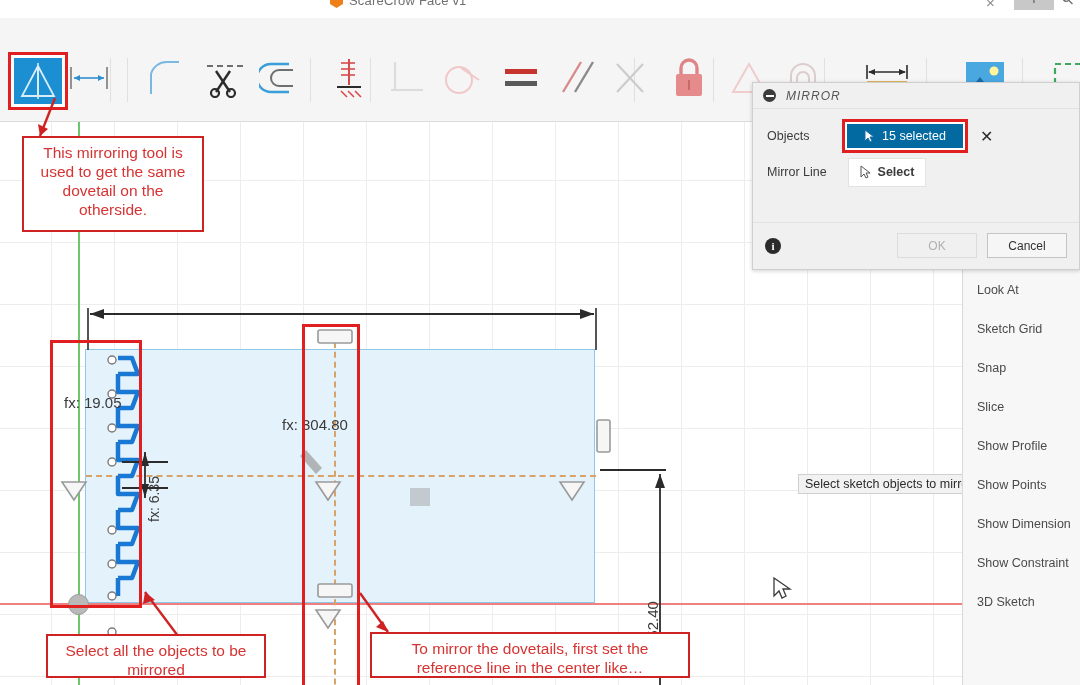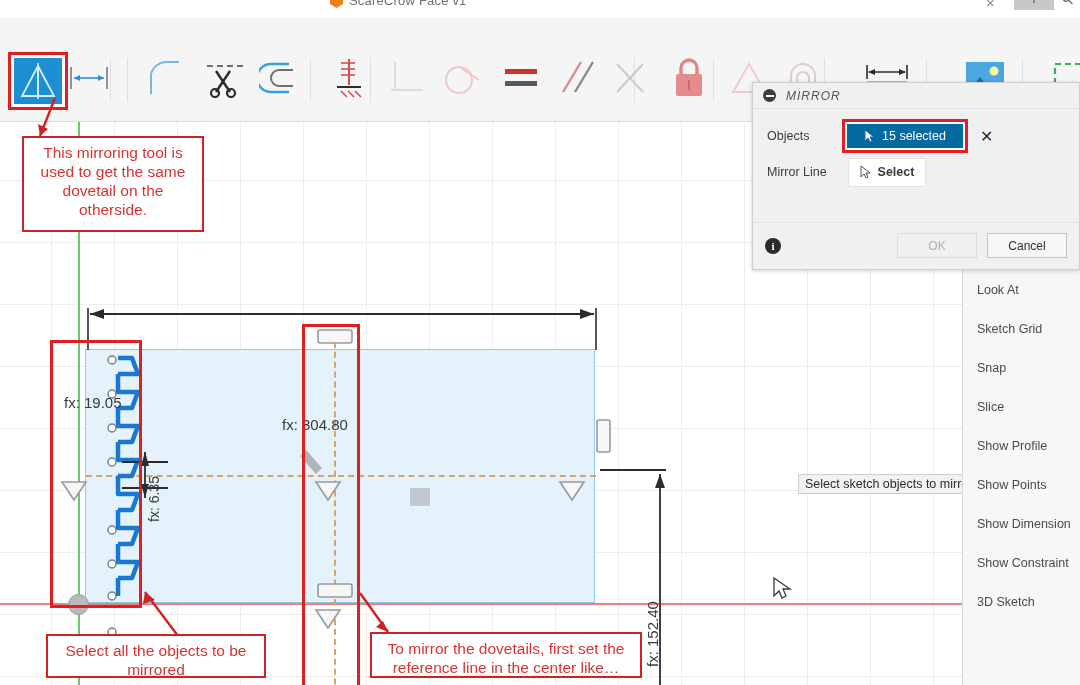--- a/index.html
+++ b/index.html
@@ -485,21 +485,21 @@
     <polygon points="145,592 143,604 155,600" fill="#cf2222"></polygon>
 
     <line x1="360" y1="593" x2="388" y2="632" stroke="#cf2222" stroke-width="2.4"></line>
     <polygon points="388,632 376,627 383,621" fill="#cf2222"></polygon>
   </svg>
 
   <div class="callout" style="left:22px; top:136px; width:182px; height:96px;">This mirroring tool is used to get the same dovetail on the otherside.</div>
 
   <div class="callout" style="left:46px; top:634px; width:220px; height:44px;">Select all the objects to be mirrored</div>
 
-  <div class="callout" style="left:370px; top:632px; width:272px; height:46px;">To mirror the dovetails, first set the reference line in the center like…</div>
+  <div class="callout" style="left:370px; top:632px; width:320px; height:46px;">To mirror the dovetails, first set the reference line in the center like…</div>
 
   <div class="rmenu">
     <div class="rmenu-item">Look At</div>
     <div class="rmenu-item">Sketch Grid</div>
     <div class="rmenu-item">Snap</div>
     <div class="rmenu-item">Slice</div>
     <div class="rmenu-item">Show Profile</div>
     <div class="rmenu-item">Show Points</div>
     <div class="rmenu-item">Show Dimension</div>
     <div class="rmenu-item">Show Constraint</div>

